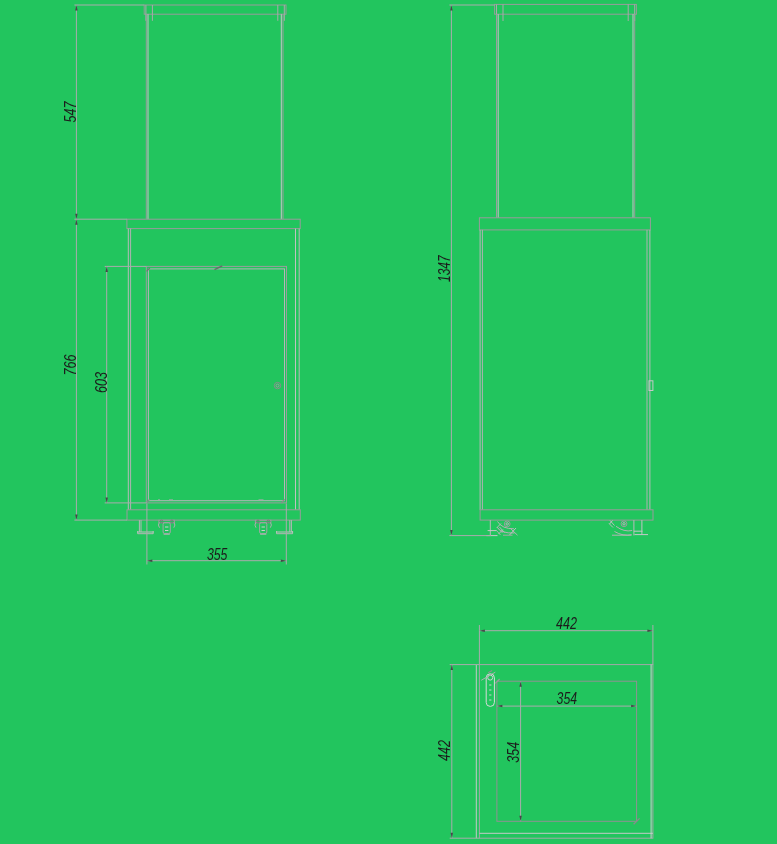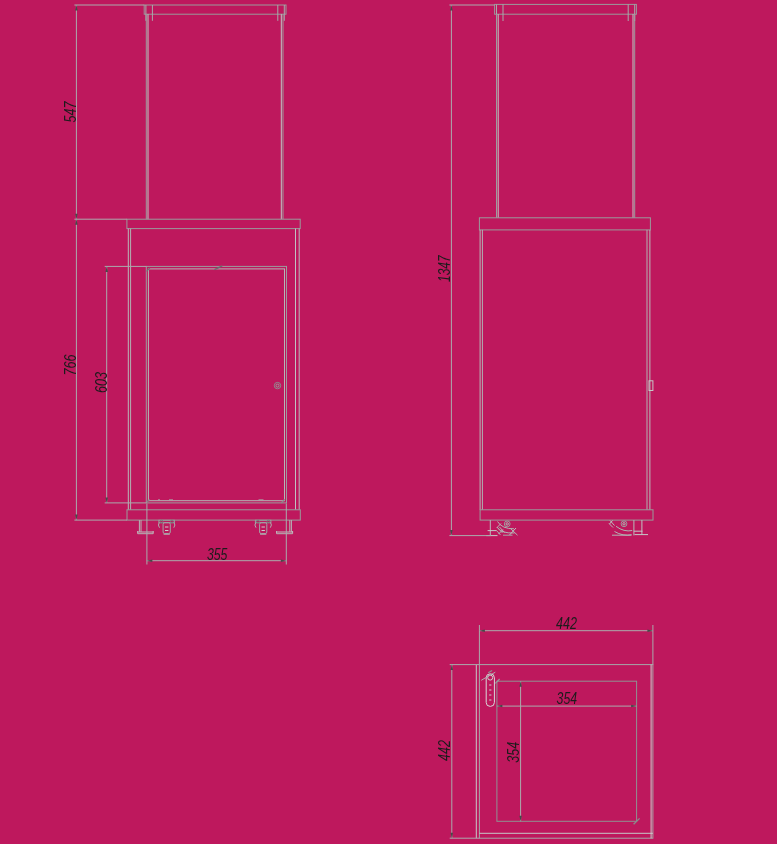--- a/index.html
+++ b/index.html
@@ -1,16 +1,16 @@
 <!DOCTYPE html>
 <html><head>
 <meta charset="utf-8">
 <style>
   html,body{margin:0;padding:0;background:#ffffff;}
-  #page{position:relative;width:777px;height:844px;background:#be185d;overflow:hidden;}
+  #page{position:relative;width:777px;height:844px;background:#22c55e;overflow:hidden;}
   svg{position:absolute;left:0;top:0;filter:blur(0.33px);}
   #textsvg{filter:none;}
   .dimtxt{font-family:"Liberation Sans",sans-serif;font-style:italic;font-size:16px;fill:#1c1c1c;}
 </style>
 </head>
 <body>
 <div id="page">
 <svg width="777" height="844" viewBox="0 0 777 844" fill="none" stroke-linecap="butt">
 
 <g stroke="#a9abac" stroke-width="1">

